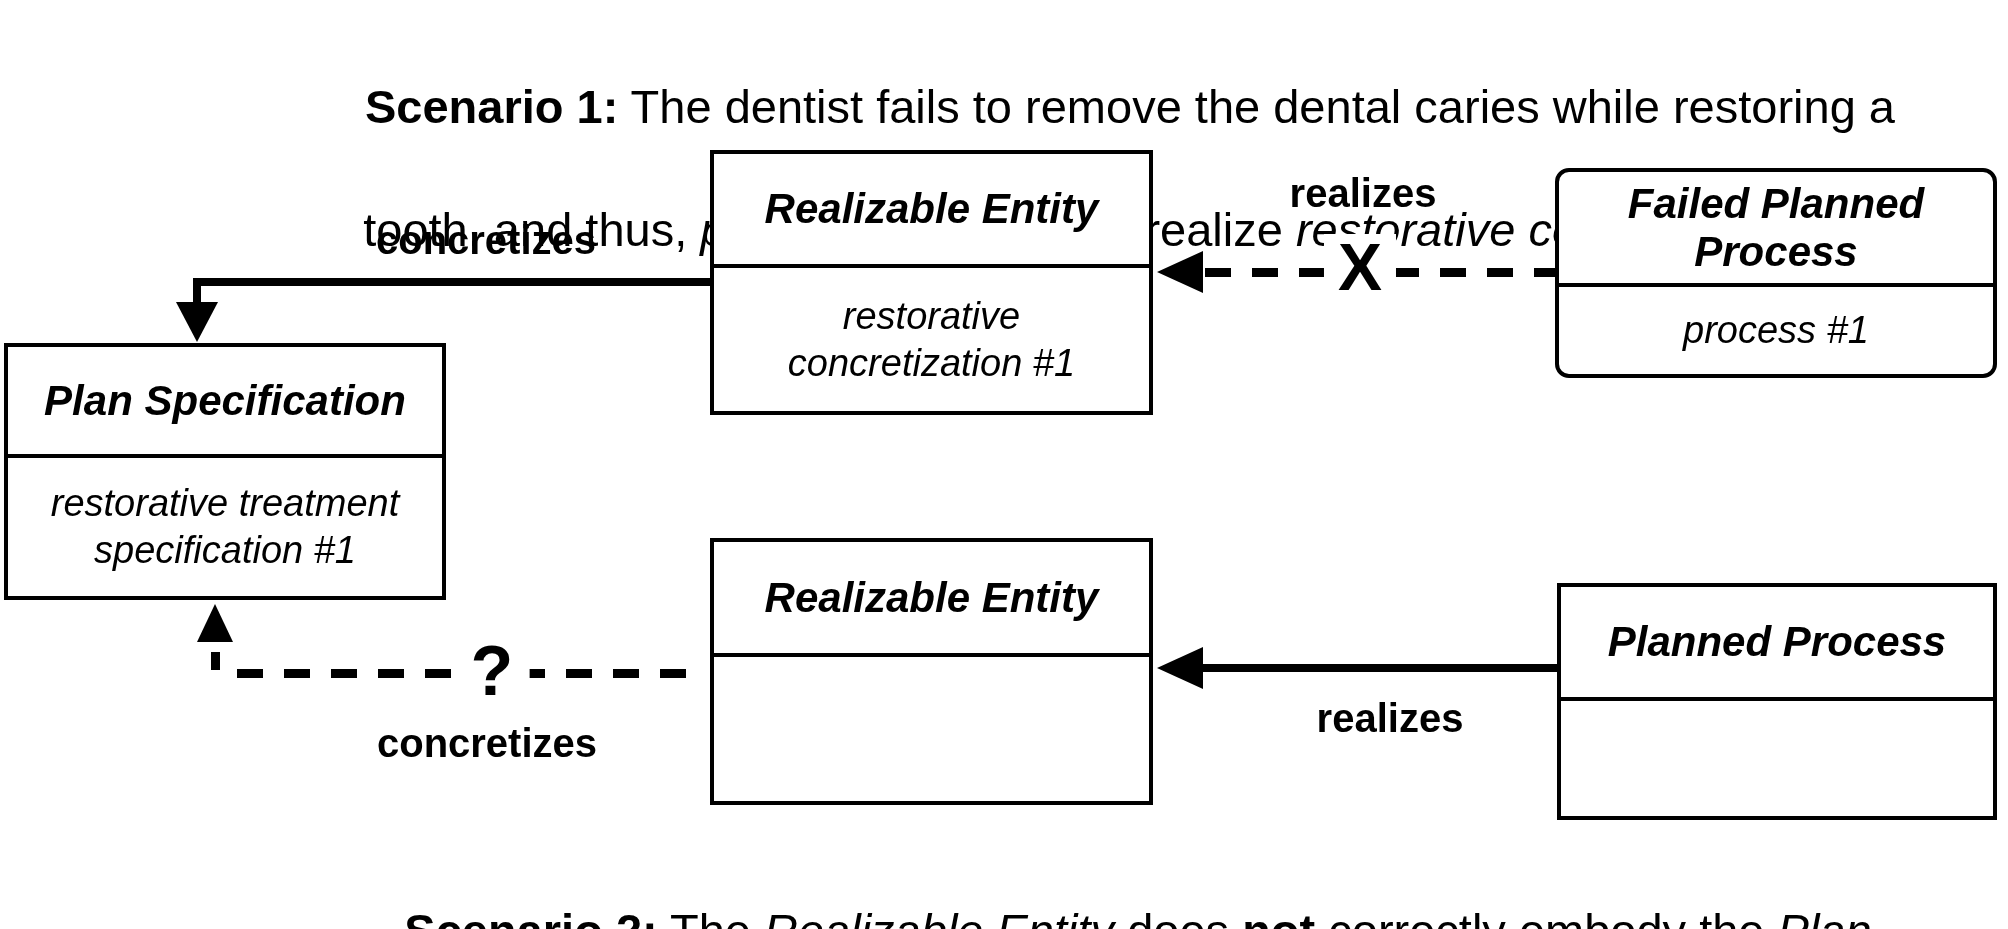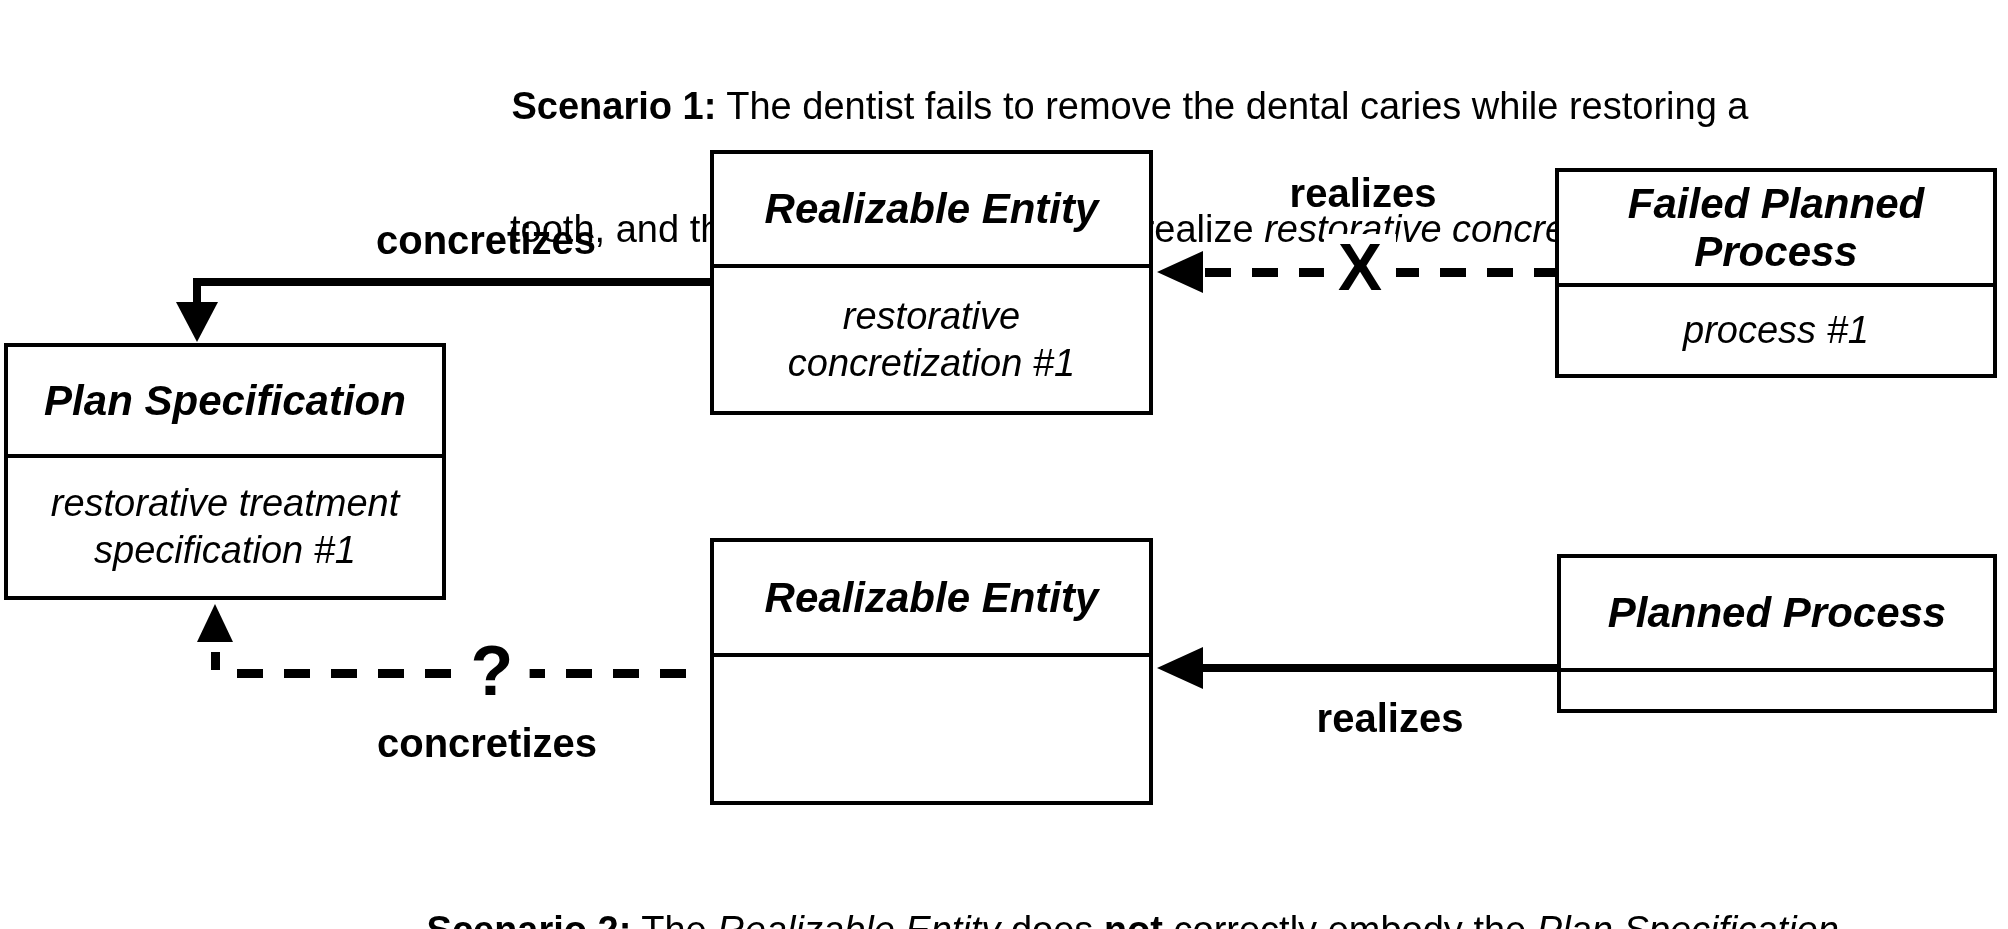--- a/index.html
+++ b/index.html
@@ -1,21 +1,21 @@
 <!DOCTYPE html>
 <html><head>
 <meta charset="utf-8">
 <style>
   html,body{margin:0;padding:0;background:#fff;}
   .canvas{
     position:relative;width:2008px;height:929px;background:#fff;
     font-family:"Liberation Sans",sans-serif;color:#000;overflow:hidden;
   }
   
-  .caption{position:absolute;text-align:center;font-size:38px;line-height:41px;white-space:pre-wrap;}
+  .caption{position:absolute;text-align:center;font-size:47px;line-height:41px;white-space:pre-wrap;}
   .caption .b{font-weight:bold;}
   .caption .i{font-style:italic;}
   
   .ubox{position:absolute;border:4px solid #000;background:#fff;box-sizing:border-box;
         display:flex;flex-direction:column;}
   .ubox .head{border-bottom:4px solid #000;display:flex;align-items:center;justify-content:center;
         font-weight:bold;font-style:italic;font-size:42px;line-height:48px;text-align:center;
         padding:0 18px;box-sizing:border-box;}
   .ubox .body{flex:1;display:flex;align-items:center;justify-content:center;
         font-style:italic;font-size:38px;line-height:47px;text-align:center;
@@ -43,35 +43,35 @@
   <div class="caption" style="left:330px;top:4px;width:1600px;">
     <div><span class="b">Scenario 1:</span><span> The dentist fails to remove the dental caries while restoring a</span></div>
     <div><span>tooth, and thus, </span><span class="i">process #1</span><span> does </span><span class="b">not</span><span> realize </span><span class="i">restorative concretization #1</span><span>.</span></div>
   </div>
 
   <div class="ubox" style="left:710px;top:150px;width:443px;height:265px;">
     <div class="head" style="height:114px;">Realizable Entity</div>
     <div class="body">restorative concretization #1</div>
   </div>
 
-  <div class="ubox" style="left:1555px;top:168px;width:442px;height:210px;">
+  <div class="ubox" style="left:1555px;top:168px;width:442px;height:210px;border-radius:14px;">
     <div class="head" style="height:115px;">Failed Planned Process</div>
     <div class="body">process #1</div>
   </div>
 
   <div class="ubox" style="left:4px;top:343px;width:442px;height:257px;">
     <div class="head" style="height:111px;">Plan Specification</div>
     <div class="body">restorative treatment specification #1</div>
   </div>
 
   <div class="ubox" style="left:710px;top:538px;width:443px;height:267px;">
     <div class="head" style="height:115px;">Realizable Entity</div>
   </div>
 
-  <div class="ubox" style="left:1557px;top:554px;width:440px;height:159px;">
+  <div class="ubox" style="left:1557px;top:583px;width:440px;height:237px;">
     <div class="head" style="height:114px;">Planned Process</div>
   </div>
 
   <div class="dash-h" style="left:1205px;top:268px;width:350px;"></div>
   <div class="tri tri-left" style="left:1157px;top:251px;"></div>
   <div class="rel-label" style="left:1363px;top:193px;">realizes</div>
   <div class="mark mark-x" style="left:1360px;top:267px;">X</div>
 
   <div class="hline" style="left:193px;top:278px;width:517px;height:8px;"></div>
   <div class="vline" style="left:193px;top:278px;width:8px;height:30px;"></div>

